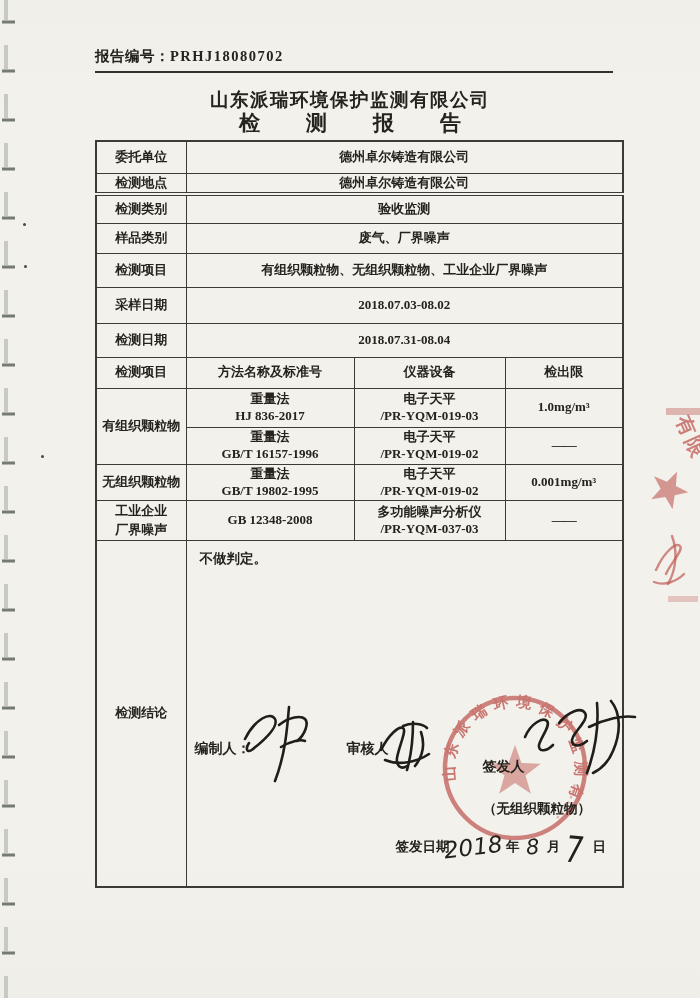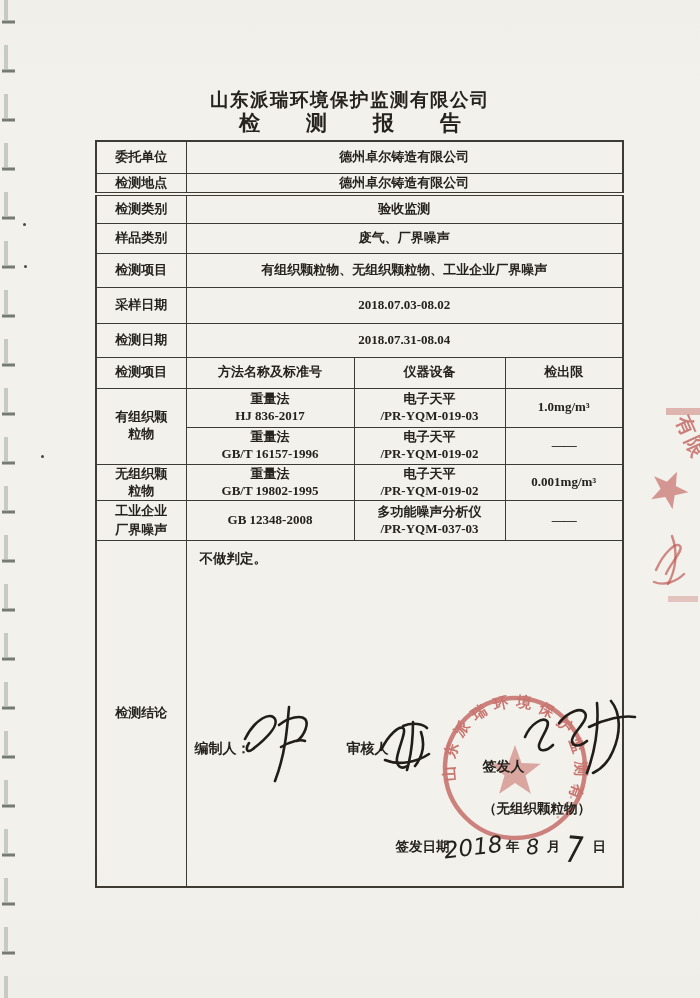--- a/index.html
+++ b/index.html
@@ -22,21 +22,21 @@
     padding-bottom:5px;font-size:14.5px;font-weight:bold;letter-spacing:.5px;white-space:nowrap;}
   .report-no .num{letter-spacing:1.5px;}
   .company{position:absolute;left:0;top:87px;width:700px;text-align:center;
     font-size:18.5px;font-weight:bold;letter-spacing:1.5px;}
   .doc-title{position:absolute;left:0;top:109px;width:700px;text-align:center;font-size:21px;font-weight:bold;}
   .doc-title span{letter-spacing:46px;margin-right:-46px;}
 
   
   table.report{position:absolute;left:95px;top:140px;width:527px;border-collapse:collapse;table-layout:fixed;}
   table.report td{border:1.5px solid var(--line);font-size:13px;font-weight:bold;text-align:center;
-    vertical-align:middle;padding:1px 12px;line-height:1.3;color:var(--ink);}
+    vertical-align:middle;padding:1px 3px;line-height:1.3;color:var(--ink);}
   table.report{border:2px solid var(--line);}
   tr.dbl td{border-bottom:4px double var(--line);}
   td.lbl{font-size:13.5px;}
   .narrow{display:inline-block;width:60px;line-height:1.4;}
   .dash{letter-spacing:-1px;}
 
   
   .concl-cell{position:relative;padding:0 !important;vertical-align:top !important;}
   .concl-text{position:absolute;left:13px;top:9px;font-size:13.5px;font-weight:bold;}
   .sig-label{position:absolute;font-size:14px;font-weight:bold;white-space:nowrap;}
@@ -84,20 +84,21 @@
 <div class="page">
 
   <svg class="binding" viewBox="0 0 22 998">
     <path class="vbar" d="M6,-4 V20 M6,45 V69 M6,94 V118 M6,143 V167 M6,192 V216 M6,241 V265 M6,290 V314 M6,339 V363 M6,388 V412 M6,437 V461 M6,486 V510 M6,535 V559 M6,584 V608 M6,633 V657 M6,682 V706 M6,731 V755 M6,780 V804 M6,829 V853 M6,878 V902 M6,927 V951 M6,976 V998"></path>
     <path class="tick" d="M2,22 H15 M2,71 H15 M2,120 H15 M2,169 H15 M2,218 H15 M2,267 H15 M2,316 H15 M2,365 H15 M2,414 H15 M2,463 H15 M2,512 H15 M2,561 H15 M2,610 H15 M2,659 H15 M2,708 H15 M2,757 H15 M2,806 H15 M2,855 H15 M2,904 H15 M2,953 H15"></path>
   </svg>
   <div class="dot" style="left:23px;top:223px"></div>
   <div class="dot" style="left:24px;top:265px"></div>
   <div class="dot" style="left:41px;top:455px"></div>
 
+  <div class="report-no"><span>报告编号：</span><span class="num">PRHJ18080702</span></div>
   <div class="company">山东派瑞环境保护监测有限公司</div>
   <div class="doc-title"><span>检测报告</span></div>
 
   <table class="report">
     <colgroup>
         <col style="width:90px">
         <col style="width:168px">
         <col style="width:151px">
         <col style="width:118px">
       </colgroup>

